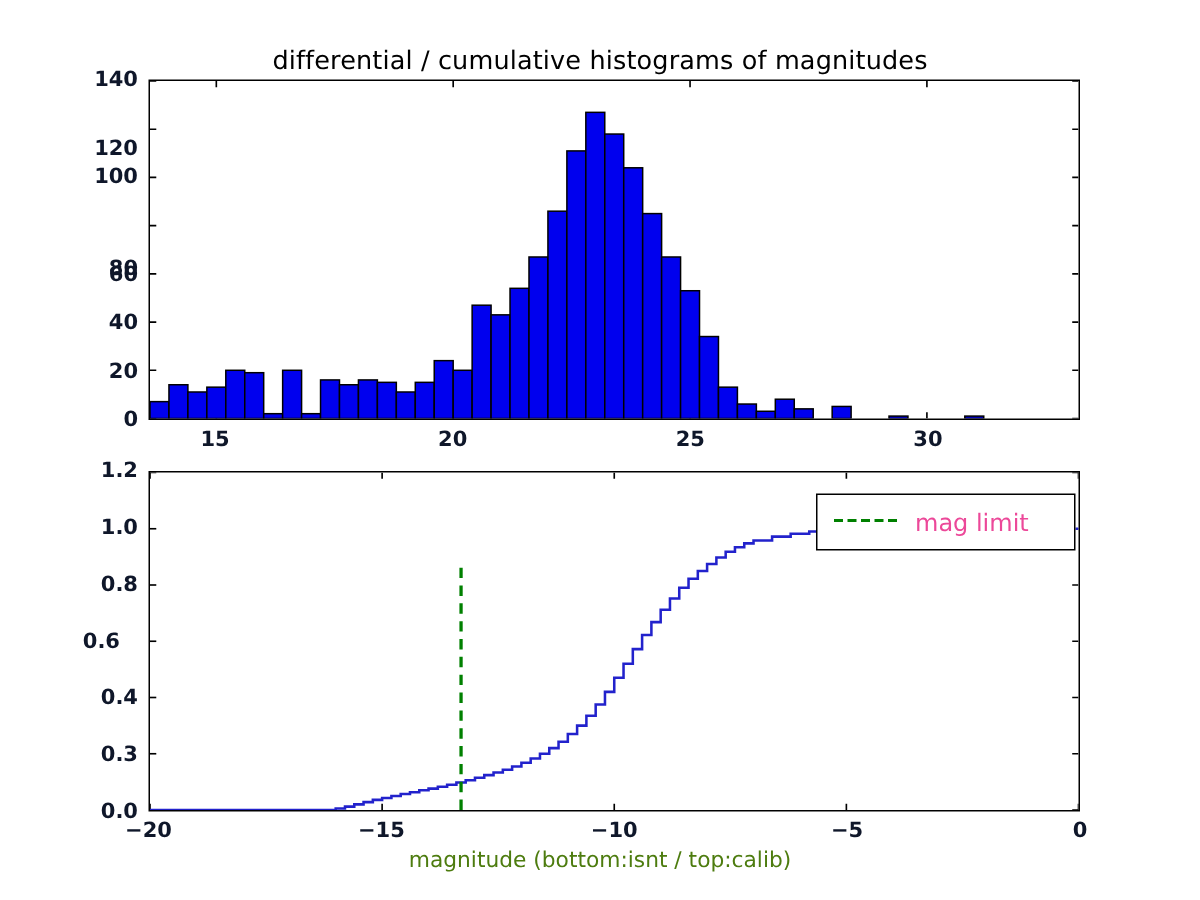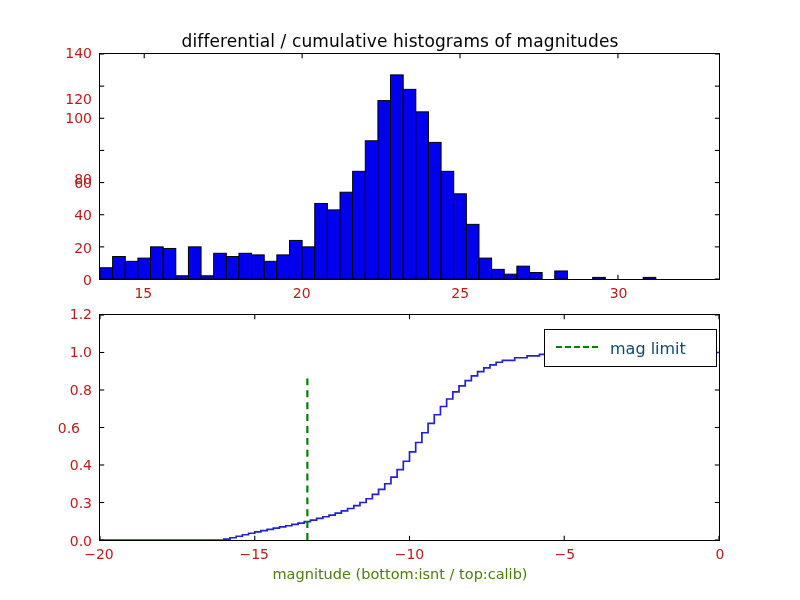--- a/index.html
+++ b/index.html
@@ -20,37 +20,37 @@
 
   .fig-title{
     position:absolute;left:0;top:31px;width:800px;text-align:center;
     font-size:17px;color:#000;letter-spacing:0.1px;
   }
   .axis-label-x{
     position:absolute;font-size:14.5px;color:#4d7c0f;width:800px;left:0;
     text-align:center;
   }
   .tick-label{
-    position:absolute;font-size:14px;color:#b91c1c;white-space:nowrap;
+    position:absolute;font-size:14px;color:#0f172a;white-space:nowrap;font-weight:bold;
   }
   .tick-y{ text-align:right; transform:translate(-100%,-50%); }
   .tick-x{ transform:translate(-50%,0); }
 
   
   #legend{
     position:absolute;box-sizing:border-box;
     left:544px;top:329px;width:173px;height:38px;
     border:1.1px solid #000;background:#fff;
     display:flex;align-items:center;
   }
   #legend .legend-swatch{
     width:42px;height:2px;margin-left:11px;margin-right:12px;
     border-top:2.2px dashed #008000;position:relative;top:0px;
   }
-  #legend .legend-text{font-size:16px;color:#0c4a6e;white-space:nowrap;}
+  #legend .legend-text{font-size:16px;color:#ec4899;white-space:nowrap;}
 </style>
 </head>
 <body>
 
 <div id="figure">
 
   <div class="fig-title">differential / cumulative histograms of magnitudes</div>
 
   <div class="axes" id="top-axes">
     <svg class="plotsvg" id="top-svg" viewBox="0 0 621 227" preserveAspectRatio="none">

